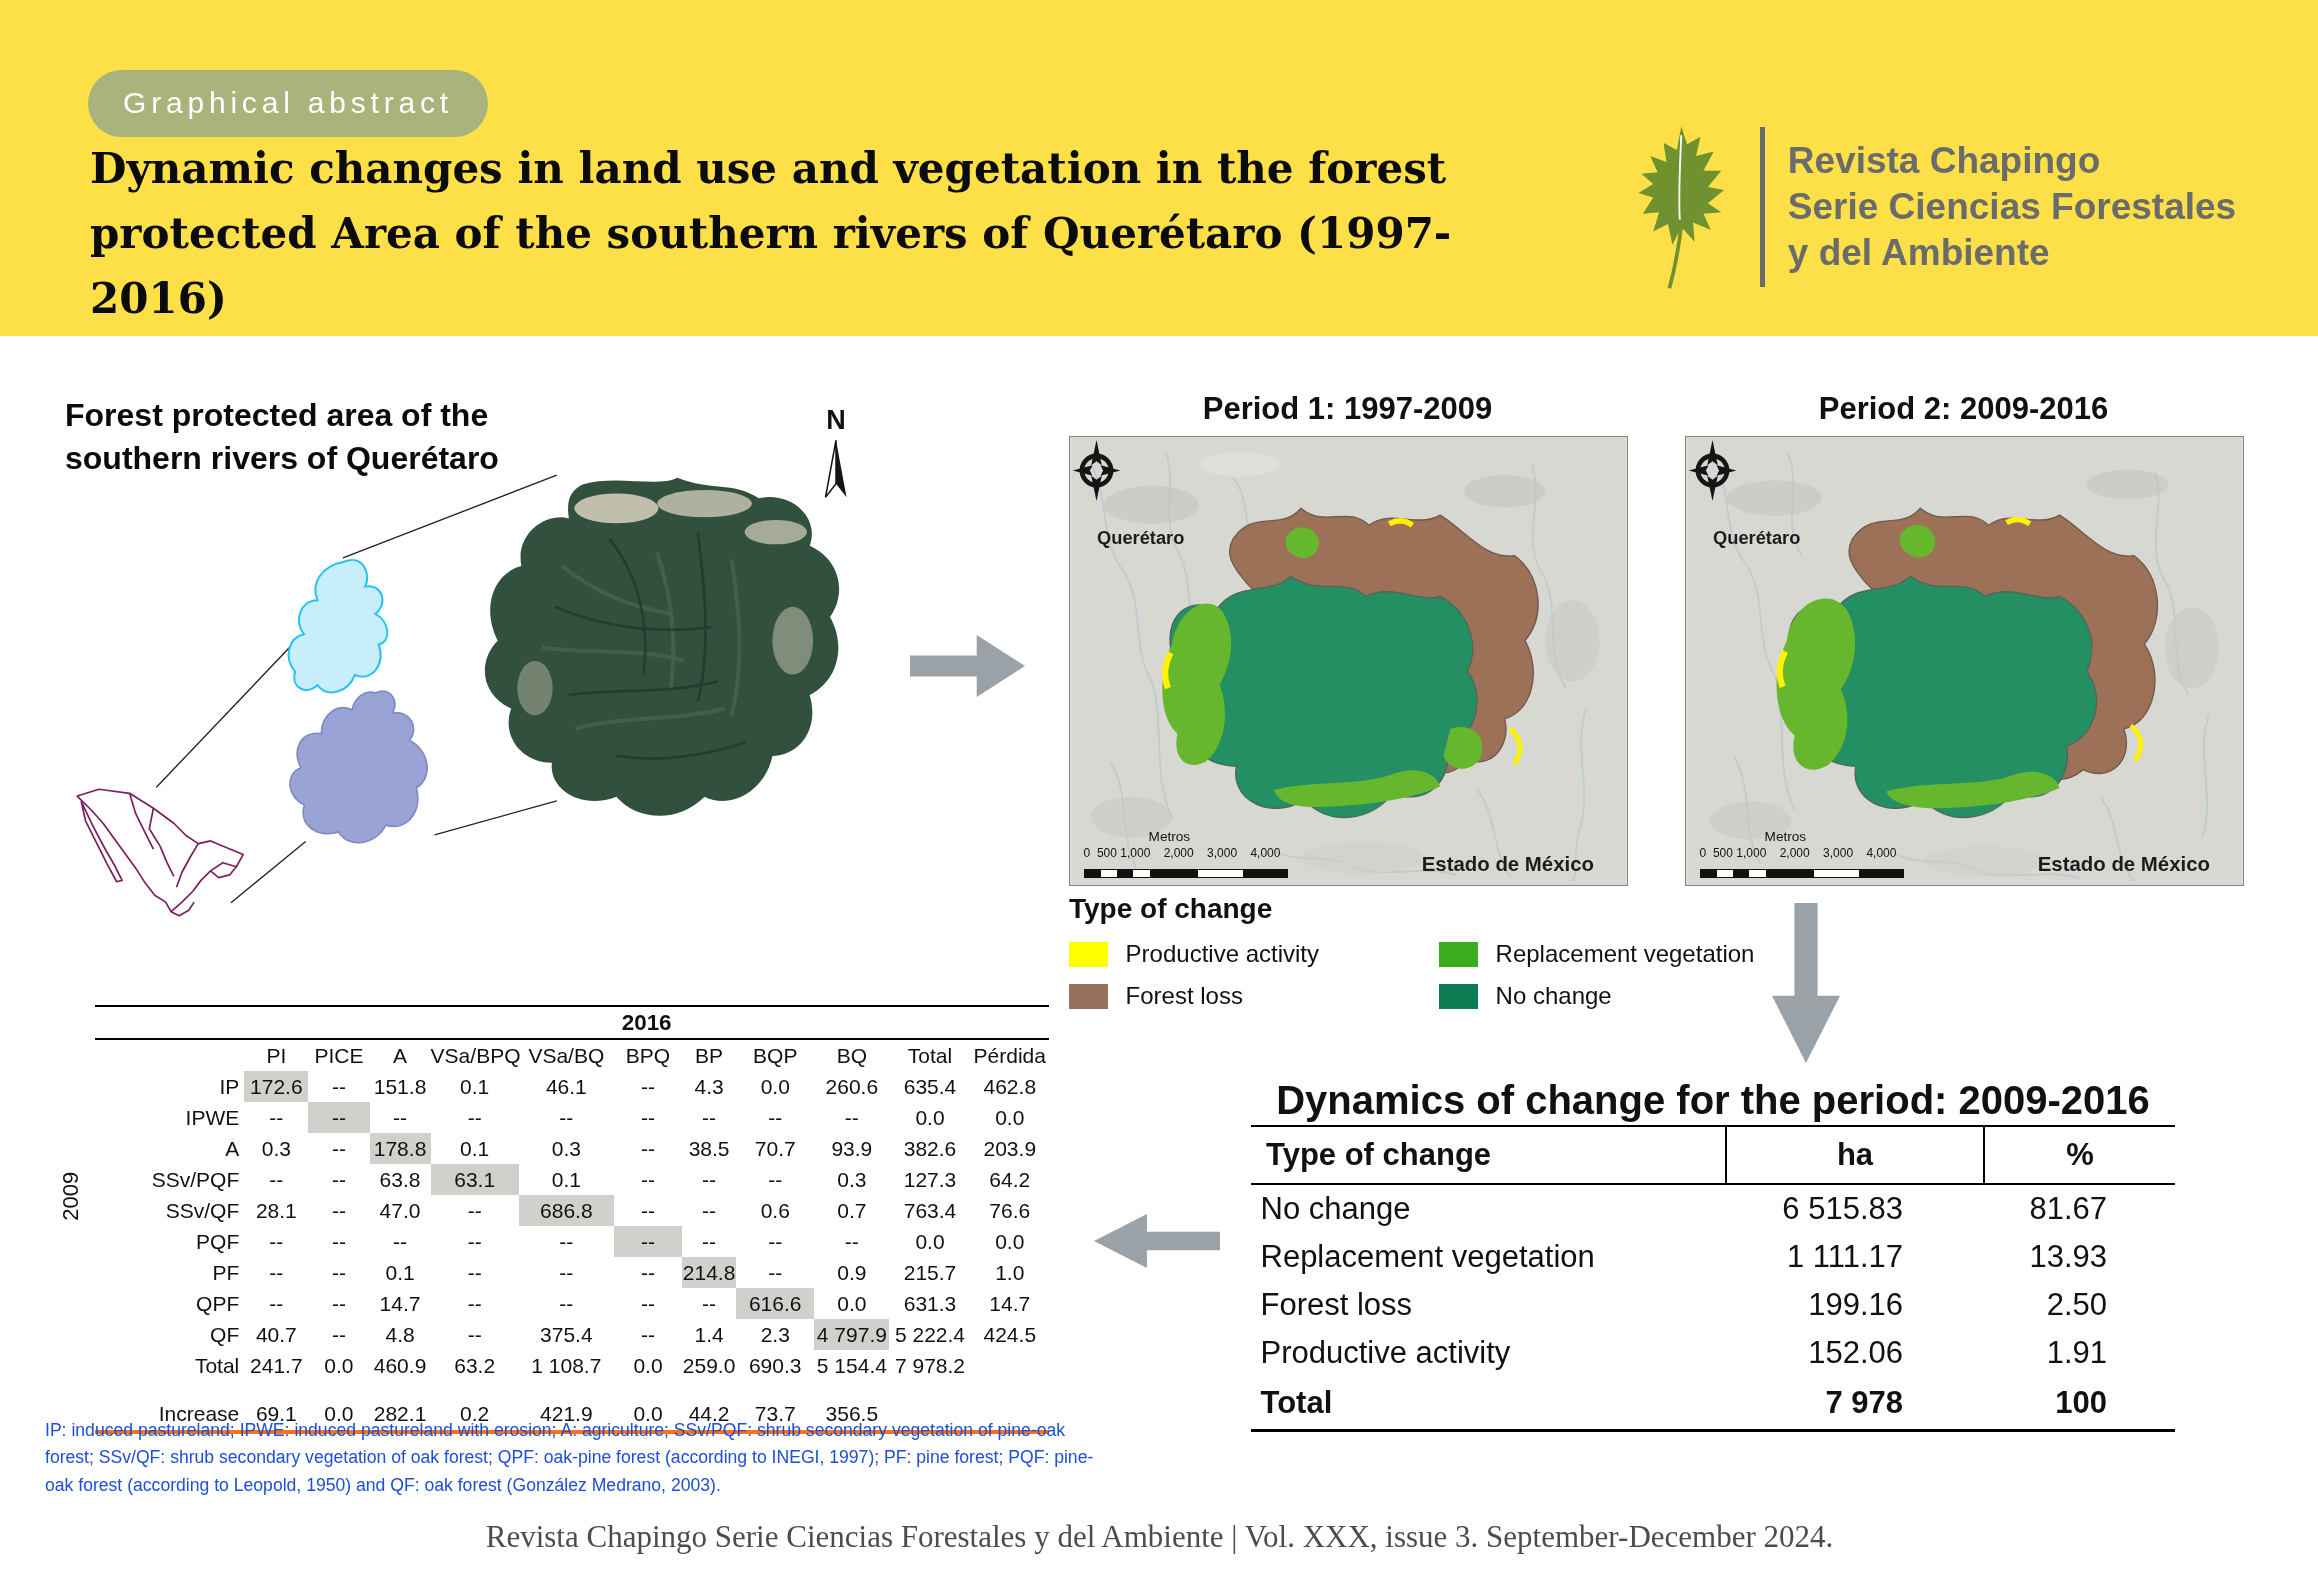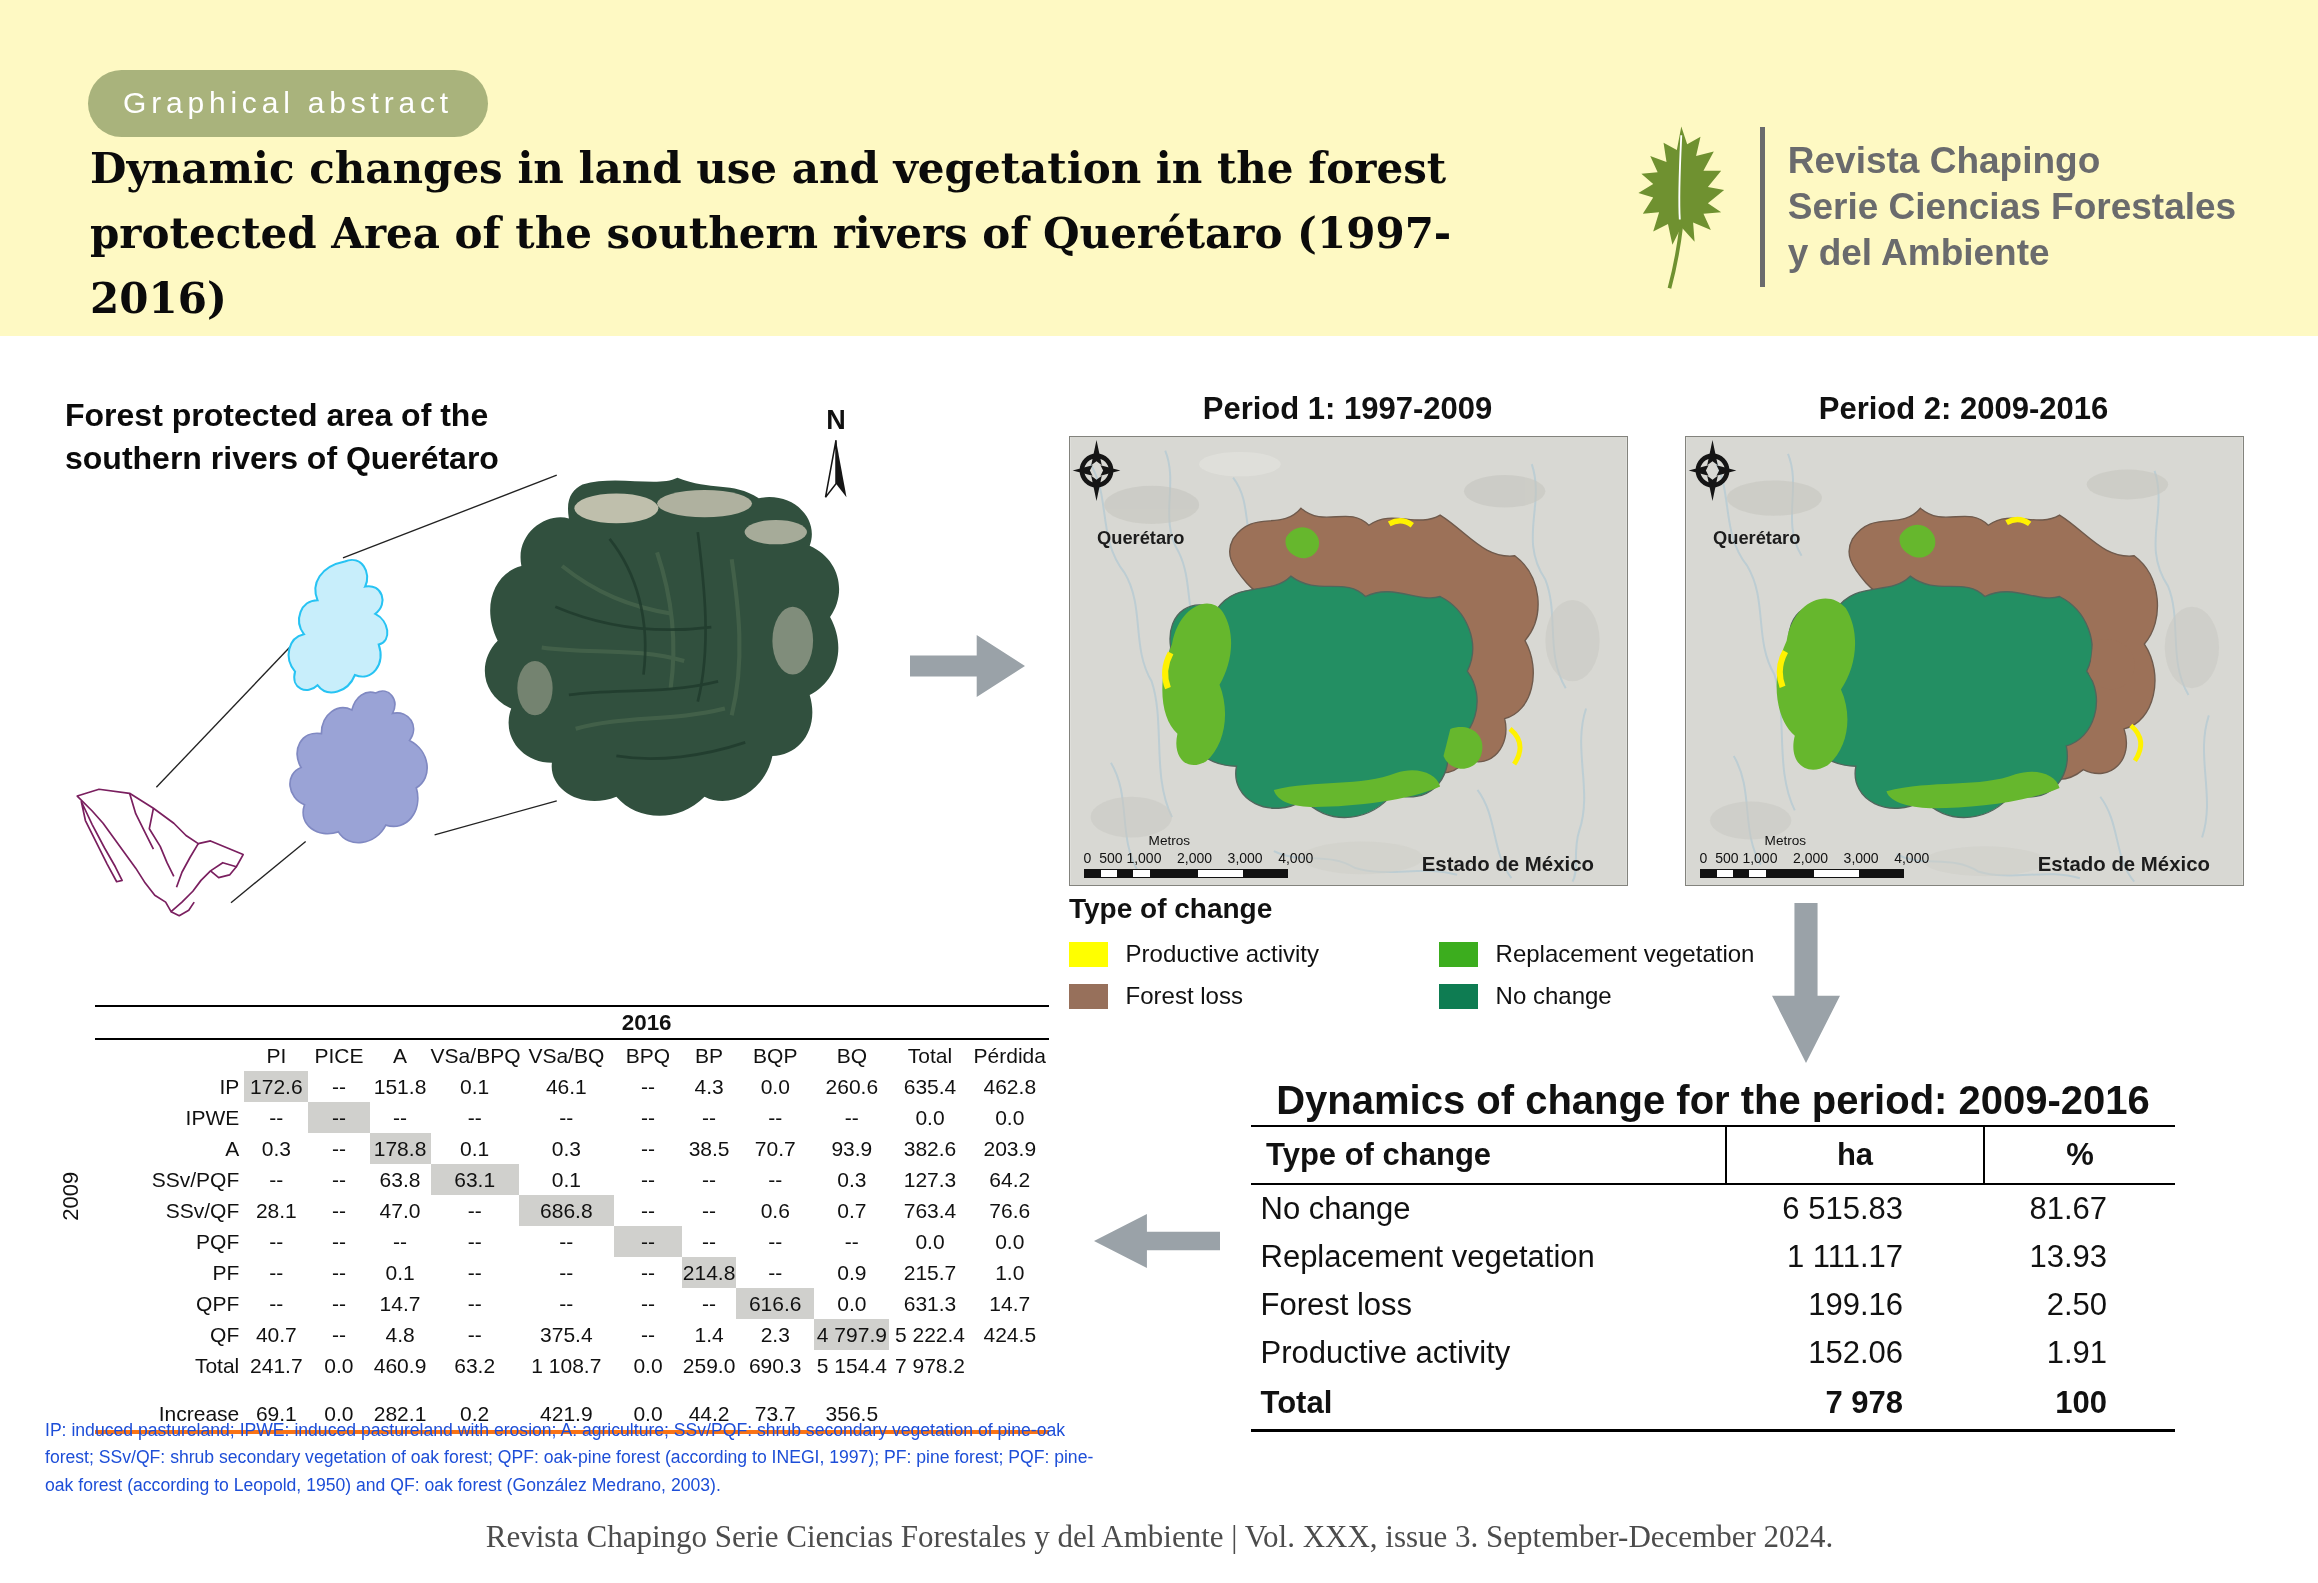--- a/index.html
+++ b/index.html
@@ -1,19 +1,19 @@
 <!DOCTYPE html>
 <html style="font-size:11px"><head>
 <meta charset="utf-8">
 <style>
   html,body{margin:0;padding:0;background:#ffffff;}
   .poster{position:relative;width:2319px;height:1584px;background:#ffffff;overflow:hidden;
           font-family:"Liberation Sans",sans-serif;color:#111;}
   
-  .header-band{position:absolute;left:0;top:0;width:2319px;height:336px;background:#fef9c3;}
+  .header-band{position:absolute;left:0;top:0;width:2319px;height:336px;background:#fde047;}
   .badge{position:absolute;left:88px;top:70px;background:#a9b37c;color:#ffffff;
          font-size:30px;letter-spacing:4.8px;padding:16.3px 35px;border-radius:41px;
          font-family:"Liberation Sans",sans-serif;}
   .main-title{position:absolute;left:90px;top:136px;width:1459px;
               font-family:"DejaVu Serif",serif;font-weight:bold;font-size:42px;line-height:1.55;color:#0b0b0b;}
   .authors{position:absolute;left:90px;top:288px;font-family:"DejaVu Serif",serif;font-size:35px;color:#111;}
   .logo{position:absolute;left:1626px;top:122px;display:flex;align-items:center;}
   .leaf{width:115px;height:170px;margin-right:19px;}
   .logo-bar{width:4.8px;height:160px;background:#6a6b6d;margin-right:23px;}
   .logo-text{font-size:37px;font-weight:bold;color:#6a6b6d;line-height:1.24;}
@@ -29,21 +29,21 @@
   
   .map-title{position:absolute;width:557px;text-align:center;font-size:31px;font-weight:bold;top:391px;}
   .map-frame{position:absolute;top:436px;width:557px;height:448px;border:0.7px solid #83837d;overflow:hidden;}
   .map-frame svg{position:absolute;left:0;top:0;}
   .map-lbl{position:absolute;font-weight:bold;color:#1c1c1c;}
   .lbl-qro{left:27px;top:90px;font-size:18.3px;}
   .lbl-edomex{right:33px;bottom:9.5px;font-size:20.4px;}
   .compass{position:absolute;right:9.5px;top:13.6px;width:53px;height:67px;}
   .scalebar{position:absolute;left:13.6px;bottom:6.8px;width:204px;color:#111;}
   .sb-title{font-size:13.6px;margin-left:65px;margin-bottom:1.4px;}
-  .sb-ticks{font-size:14px;white-space:pre;margin-bottom:3px;}
+  .sb-ticks{font-size:12px;white-space:pre;margin-bottom:9px;}
   .sb-bar{height:7.5px;border:1.4px solid #111;
       background:linear-gradient(90deg,#111 0 8%,#fff 8% 16%,#111 16% 24%,#fff 24% 32%,#111 32% 56%,#fff 56% 78%,#111 78% 100%);}
   
   .legend-title{position:absolute;left:1069px;top:893px;font-size:28px;font-weight:bold;}
   .legend-items{position:absolute;left:1069px;top:935px;display:grid;
                 grid-template-rows:repeat(2,38px);grid-auto-flow:column;grid-auto-columns:370px;row-gap:4.1px;}
   .legend-item{display:flex;align-items:center;}
   .chip{width:39px;height:25px;margin-right:17.6px;display:inline-block;}
   .legend-label{font-size:24px;}
   

